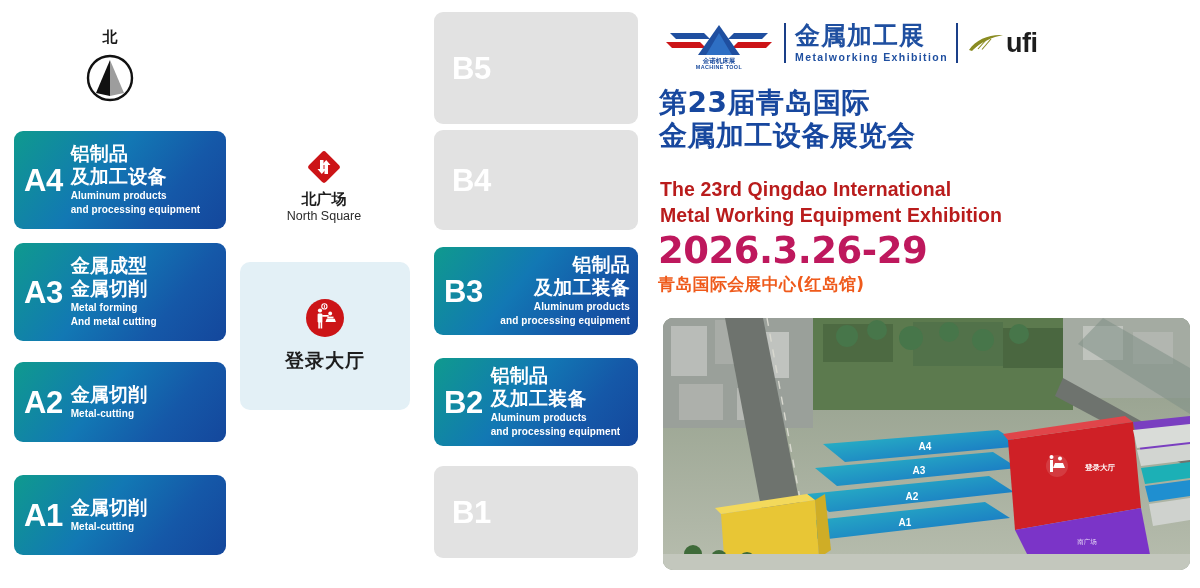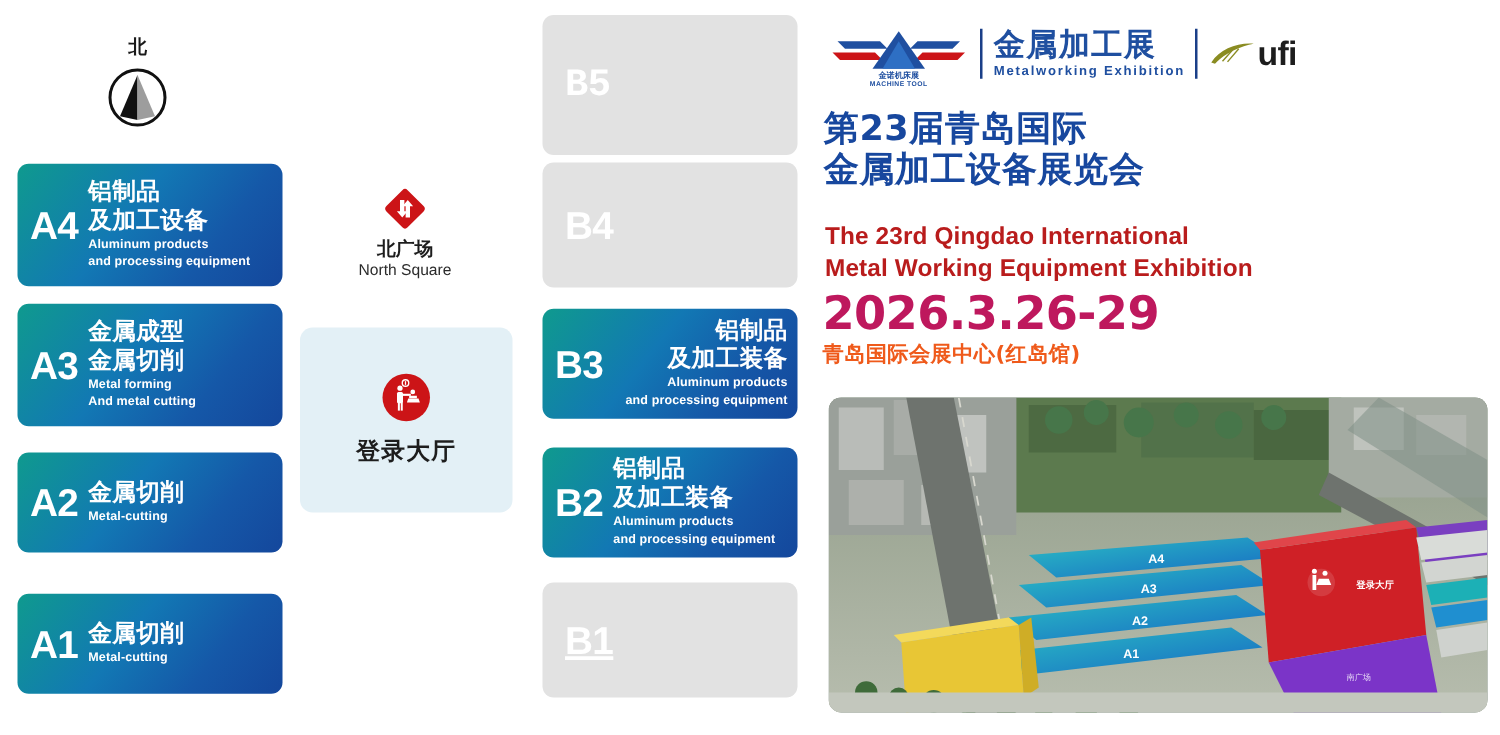--- a/index.html
+++ b/index.html
@@ -72,25 +72,25 @@
     background: #e3f0f6; border-radius: 10px;
     display: flex; flex-direction: column; align-items: center; justify-content: center;
   }
   .lobby-icon { width: 40px; height: 40px; display:block; }
   .lobby-label { margin-top: 10px; font-size: 19px; font-weight: 700; color:#1d1d1d;
                  letter-spacing: 1px; font-family:"DejaVu Sans", sans-serif; }
 
   
   .col-b { position: absolute; left: 434px; top: 0; width: 204px; height: 588px; }
   .col-b .hall { width: 204px; }
-  #b5 { top: 12px;  height: 112px; font-family: Liberation Mono, monospace; }
+  #b5 { top: 12px;  height: 112px; }
   #b4 { top: 130px; height: 100px; }
   #b3 { top: 247px; height: 88px; text-align: right; }
   #b2 { top: 358px; height: 88px; }
-  #b1 { top: 466px; height: 92px; text-decoration: underline; }
+  #b1 { top: 466px; height: 92px; }
 
   .col-b .hall.inactive { align-items: center; padding-left: 18px; }
 
   
   .right { position: absolute; left: 655px; top: 0; width: 545px; height: 588px; }
 
   
   .logo-row { position: absolute; left: 5px; top: 16px; height: 54px; display:flex; align-items:center; }
   .emblem { width: 118px; height: 52px; position: relative; }
   .emblem svg { display:block; }

